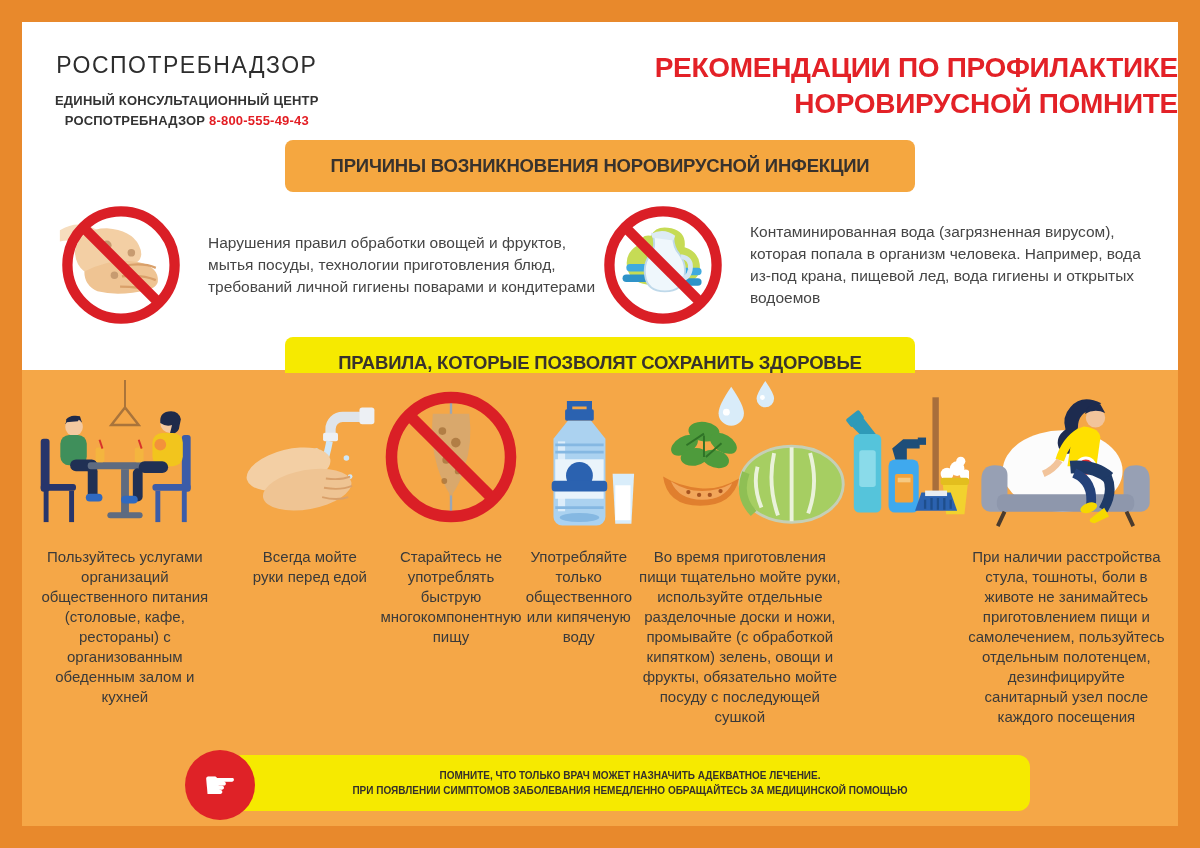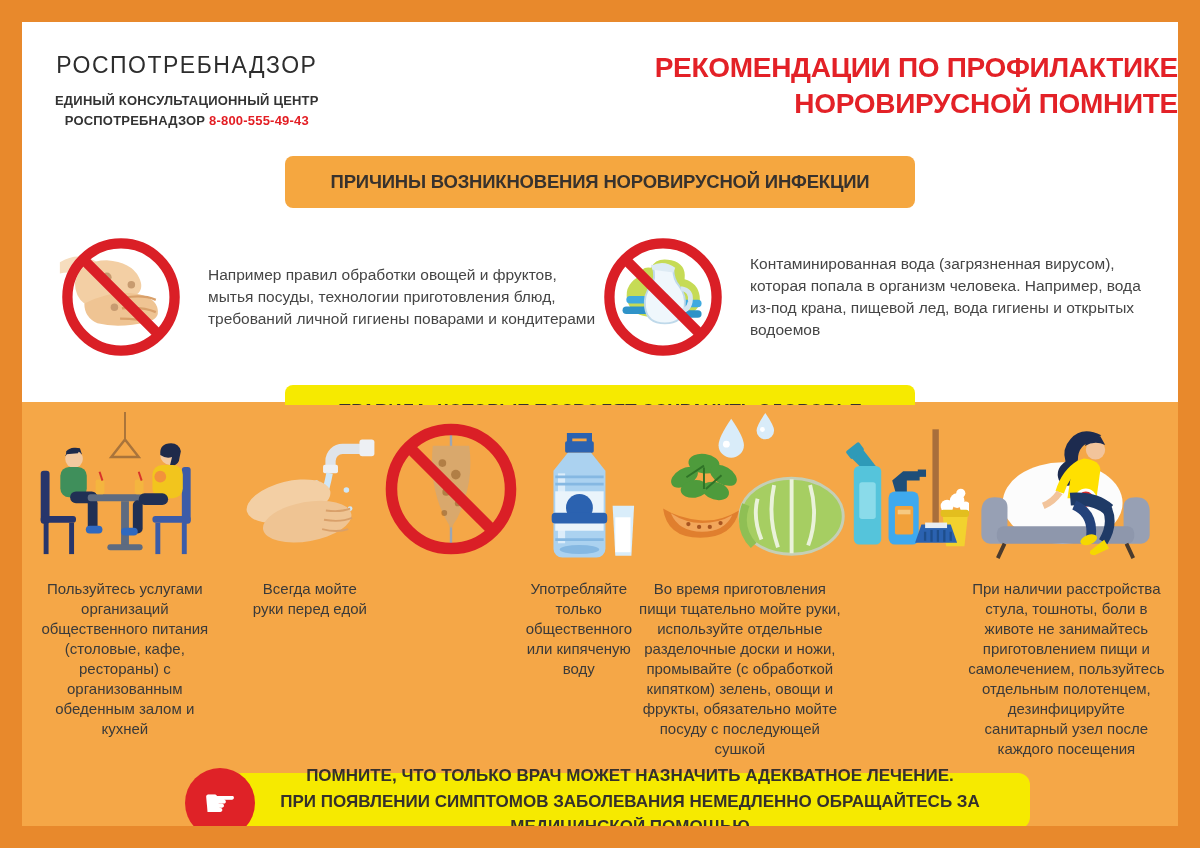--- a/index.html
+++ b/index.html
@@ -14,21 +14,21 @@
   .logo { position:absolute; left:33px; top:30px;text-align:center; }
   .logo-title { font-size:23px; letter-spacing:1.5px; color:#2D2D2D; }
   .logo-sub { margin-top:12px; font-size:13px; font-weight:bold; color:#333; line-height:1.55; letter-spacing:.2px; }
   .logo-phone { color:#E31E24; }
   .main-title {
     position:absolute; left:0; right:0; top:28px; text-align:right;
     color:#E32127; font-weight:bold; font-size:28px; line-height:1.3; letter-spacing:-.3px;
   }
   
   .banner {
-    width:630px; height:52px; margin:16px auto; border-radius:8px; flex:none;
+    width:630px; height:52px; margin:0 auto; border-radius:8px; flex:none;
     display:flex; align-items:center; justify-content:center;
     font-weight:bold; font-size:18.5px; color:#38322D; letter-spacing:-.2px; text-align:center;
   }
   .banner-orange { background:#F5A740; }
   .banner-yellow { background:#F6EA00; }
   
   .causes { flex:none; height:145px; background:#fff; display:flex; padding:0 20px; }
   .cause { flex:1; display:flex; align-items:center; min-width:0; }
   .cause-icon { flex:none; width:126px; height:126px; }
   .cause-icon svg { width:126px; height:126px; display:block; }
@@ -44,21 +44,21 @@
   .r1{flex:205 1 0;} .r2{flex:145 1 0;margin-left:24px;} .r3{flex:160 1 0;} .r4{flex:115 1 0;}
   .r5{flex:235 1 0;} .r6{flex:125 1 0;} .r7{flex:225 1 0;}
   .rule-illo { height:150px; display:flex; align-items:flex-end; justify-content:center; }
   .rule-text { margin-top:18px; font-size:15px; line-height:1.33; color:#3A3A3A; text-align:center; }
   
   .footer { flex:none; height:86px; position:relative; display:flex; align-items:center; }
   .footer-banner {
     position:absolute; left:208px; top:15px; width:800px; height:56px;
     background:#F6EA00; border-radius:12px;
     display:flex; flex-direction:column; justify-content:center;
-    text-align:center; font-weight:bold; font-size:17px; line-height:1.5; color:#35302B;
+    text-align:center; font-weight:bold; font-size:10px; line-height:1.5; color:#35302B;
   }
   .footer-circle {
     position:absolute; left:163px; top:10px; width:70px; height:70px; border-radius:50%;
     background:#DF2227; display:flex; align-items:center; justify-content:center; z-index:2;
   }
   .footer-circle .glyph { color:#fff; font-size:38px; line-height:1; font-family:"DejaVu Sans", sans-serif; }
 </style>
 </head>
 <body>
 
@@ -95,21 +95,21 @@
           <path d="M28 74 q30 -16 58 -10 q18 4 20 16 q2 10 -10 13 q-30 8 -54 2 q-14 -6 -14 -21 z" fill="#EFC493"></path>
           <path d="M70 68 q20 -4 34 2 M68 79 q22 -2 36 4 M66 90 q20 0 34 4" stroke="#D9A06A" stroke-width="2.5" fill="none"></path>
           <circle cx="52" cy="46" r="5" fill="#C79B70"></circle>
             <circle cx="78" cy="54" r="4" fill="#C79B70"></circle>
           <circle cx="60" cy="78" r="4" fill="#C79B70"></circle>
             <circle cx="86" cy="86" r="3" fill="#C79B70"></circle>
           <circle cx="67" cy="67" r="57" fill="none" stroke="#DA1F26" stroke-width="11"></circle>
           <line x1="28" y1="28" x2="106" y2="106" stroke="#DA1F26" stroke-width="11"></line>
         </svg>
       </div>
-      <div class="cause-text">Например правил обработки овощей и фруктов, мытья посуды, технологии приготовления блюд, требований личной гигиены поварами и кондитерами</div>
+      <div class="cause-text">Нарушения правил обработки овощей и фруктов, мытья посуды, технологии приготовления блюд, требований личной гигиены поварами и кондитерами</div>
     </div>
 
     <div class="cause">
       <div class="cause-icon">
         <svg viewBox="0 0 134 134">
           <path d="M40 46 q-16 10 -10 28 q6 14 24 14 l38 -2 q16 -4 14 -20 q-2 -14 -16 -18 q2 -16 -14 -20 q-16 -4 -22 8 q-10 -2 -14 10 z" fill="#C6DB55"></path>
           <rect x="28" y="66" width="34" height="8" rx="4" fill="#3FAADF"></rect>
           <rect x="24" y="77" width="30" height="8" rx="4" fill="#2F93C8"></rect>
           <rect x="78" y="70" width="30" height="8" rx="4" fill="#3FAADF"></rect>
           <rect x="82" y="81" width="26" height="8" rx="4" fill="#2F93C8"></rect>
@@ -198,20 +198,21 @@
             <path d="M56 30 h38 q4 30 -5 56 q-4 16 -14 30 q-9 -14 -14 -30 q-8 -26 -5 -56 z" fill="#D9A86C"></path>
             <circle cx="66" cy="48" r="4" fill="#8F5B26" opacity=".55"></circle>
             <circle cx="80" cy="60" r="5" fill="#8F5B26" opacity=".55"></circle>
             <circle cx="70" cy="78" r="4" fill="#8F5B26" opacity=".55"></circle>
             <circle cx="82" cy="90" r="3" fill="#8F5B26" opacity=".55"></circle>
             <circle cx="68" cy="100" r="3" fill="#8F5B26" opacity=".55"></circle>
             <circle cx="75" cy="75" r="62" fill="none" stroke="#DA1F26" stroke-width="12"></circle>
             <line x1="32" y1="32" x2="118" y2="118" stroke="#DA1F26" stroke-width="12"></line>
           </svg>
         </div>
+        <div class="rule-text">Старайтесь не употреблять быструю многокомпонентную пищу</div>
       </div>
 
       <div class="rule r4">
         <div class="rule-illo">
           <svg viewBox="0 0 125 152" width="112">
             <path d="M52 12 h22 v10 h-22 z" fill="none" stroke="#2B62B0" stroke-width="6"></path>
             <rect x="47" y="18" width="32" height="13" rx="2" fill="#2B62B0"></rect>
             <path d="M50 31 L34 51 v87 a10 10 0 0 0 10 10 h38 a10 10 0 0 0 10 -10 V51 L76 31 Z" fill="#ABD2F0"></path>
             <path d="M43 54 v78" stroke="#DCEDFA" stroke-width="8"></path>
             <path d="M36 58 h54 M36 66 h54 M36 128 h54" stroke="#85B8E2" stroke-width="3"></path>

